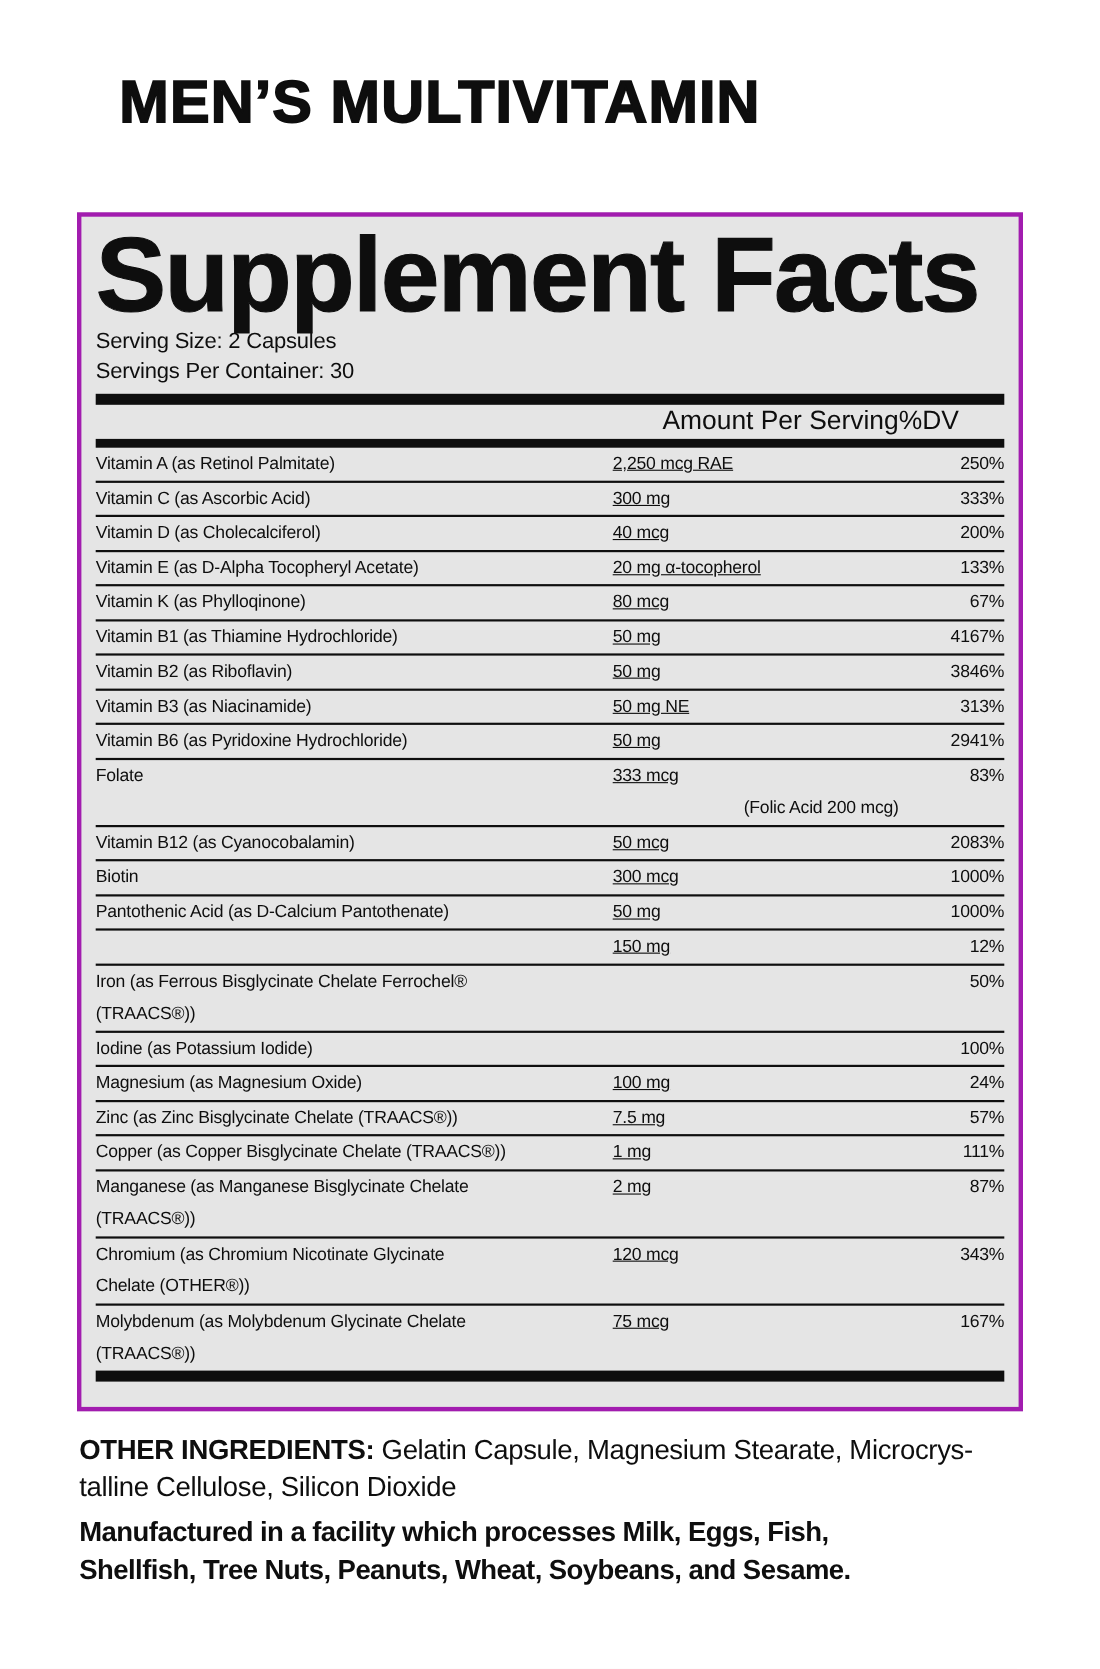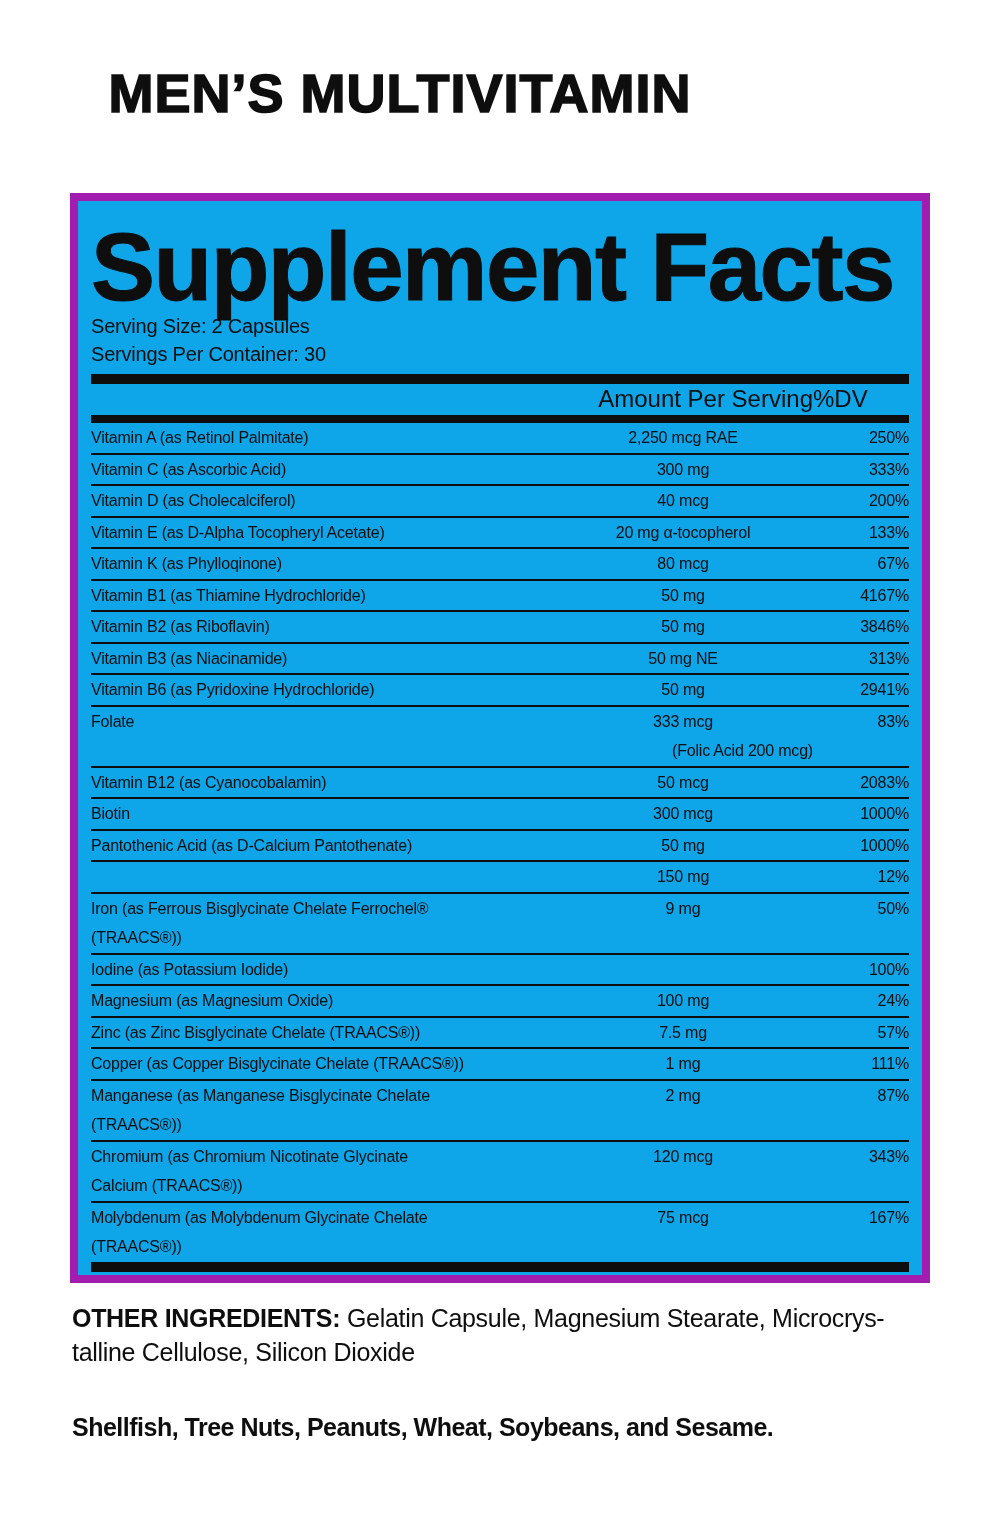--- a/index.html
+++ b/index.html
@@ -19,23 +19,23 @@
     font-weight: bold;
     letter-spacing: 1px;
     -webkit-text-stroke: 1.6px currentColor;
     line-height: 1;
     white-space: nowrap;
   }
   .panel {
     position: absolute;
     left: 70px; top: 193px;
     width: 860px; height: 1090px;
-    border: 8px solid #a21caf;
-    background: #0ea5e9;
-    padding: 20px 13px 0 13px;
+    border: 4px solid #a21caf;
+    background: #e5e5e5;
+    padding: 8px 13px 0 13px;
   }
   .sf-heading {
     font-size: 96px;
     font-weight: bold;
     letter-spacing: -1.5px;
     line-height: 0.95;
     white-space: nowrap;
     -webkit-text-stroke: 1px currentColor;
   }
   .serving-line {
@@ -61,21 +61,21 @@
   .header-row .amt-h { grid-column: 2; text-align: right; white-space: nowrap; }
   .header-row .dv-h  { grid-column: 3; }
   .rows .row {
     font-size: 16px;
     line-height: 29.5px;
     letter-spacing: -0.2px;
     border-bottom: 2.5px solid #0e0e0e;
   }
   .rows .row:last-child { border-bottom: none; }
   .row .name  { grid-area: 1 / 1; white-space: nowrap; }
-  .row .amt   { grid-area: 1 / 2; text-align: center; white-space: nowrap; }
+  .row .amt   { grid-area: 1 / 2; text-align: left; white-space: nowrap; text-decoration: underline; }
   .row .dv    { grid-area: 1 / 3; text-align: right; white-space: nowrap; }
   .row .name2 { grid-area: 2 / 1; white-space: nowrap; }
   .row .amt2  { grid-area: 2 / 1 / 3 / 3; text-align: right; white-space: nowrap; }
   .footer-para {
     position: absolute;
     left: 72px;
     width: 880px;
     font-size: 25px;
     line-height: 34px;
     letter-spacing: -0.3px;
@@ -214,21 +214,20 @@
   <div class="grid3 row">
 
     <span class="amt">150 mg</span>
 
     <span class="dv">12%</span>
   </div>
 
   <div class="grid3 row">
     <span class="name">Iron (as Ferrous Bisglycinate Chelate Ferrochel®</span>
     <span class="name2">(TRAACS®))</span>
-    <span class="amt">9 mg</span>
 
     <span class="dv">50%</span>
   </div>
 
   <div class="grid3 row">
     <span class="name">Iodine (as Potassium Iodide)</span>
 
 
     <span class="dv">100%</span>
   </div>
@@ -260,21 +259,21 @@
   <div class="grid3 row">
     <span class="name">Manganese (as Manganese Bisglycinate Chelate</span>
     <span class="name2">(TRAACS®))</span>
     <span class="amt">2 mg</span>
 
     <span class="dv">87%</span>
   </div>
 
   <div class="grid3 row">
     <span class="name">Chromium (as Chromium Nicotinate Glycinate</span>
-    <span class="name2">Calcium (TRAACS®))</span>
+    <span class="name2">Chelate (OTHER®))</span>
     <span class="amt">120 mcg</span>
 
     <span class="dv">343%</span>
   </div>
 
   <div class="grid3 row">
     <span class="name">Molybdenum (as Molybdenum Glycinate Chelate</span>
     <span class="name2">(TRAACS®))</span>
     <span class="amt">75 mcg</span>
 
@@ -284,15 +283,15 @@
 
   <div class="bar bar-c"></div>
 </div>
 
 <p class="footer-para other-ingredients">
   <span class="oi-label">OTHER INGREDIENTS:</span><span> Gelatin Capsule, Magnesium Stearate, Microcrys-</span><br>
   <span>talline Cellulose, Silicon Dioxide</span>
 </p>
 
 <p class="footer-para allergen-statement">
-  <br>
+  <span>Manufactured in a facility which processes Milk, Eggs, Fish,</span><br>
   <span>Shellfish, Tree Nuts, Peanuts, Wheat, Soybeans, and Sesame.</span>
 </p>
 
 </body></html>

